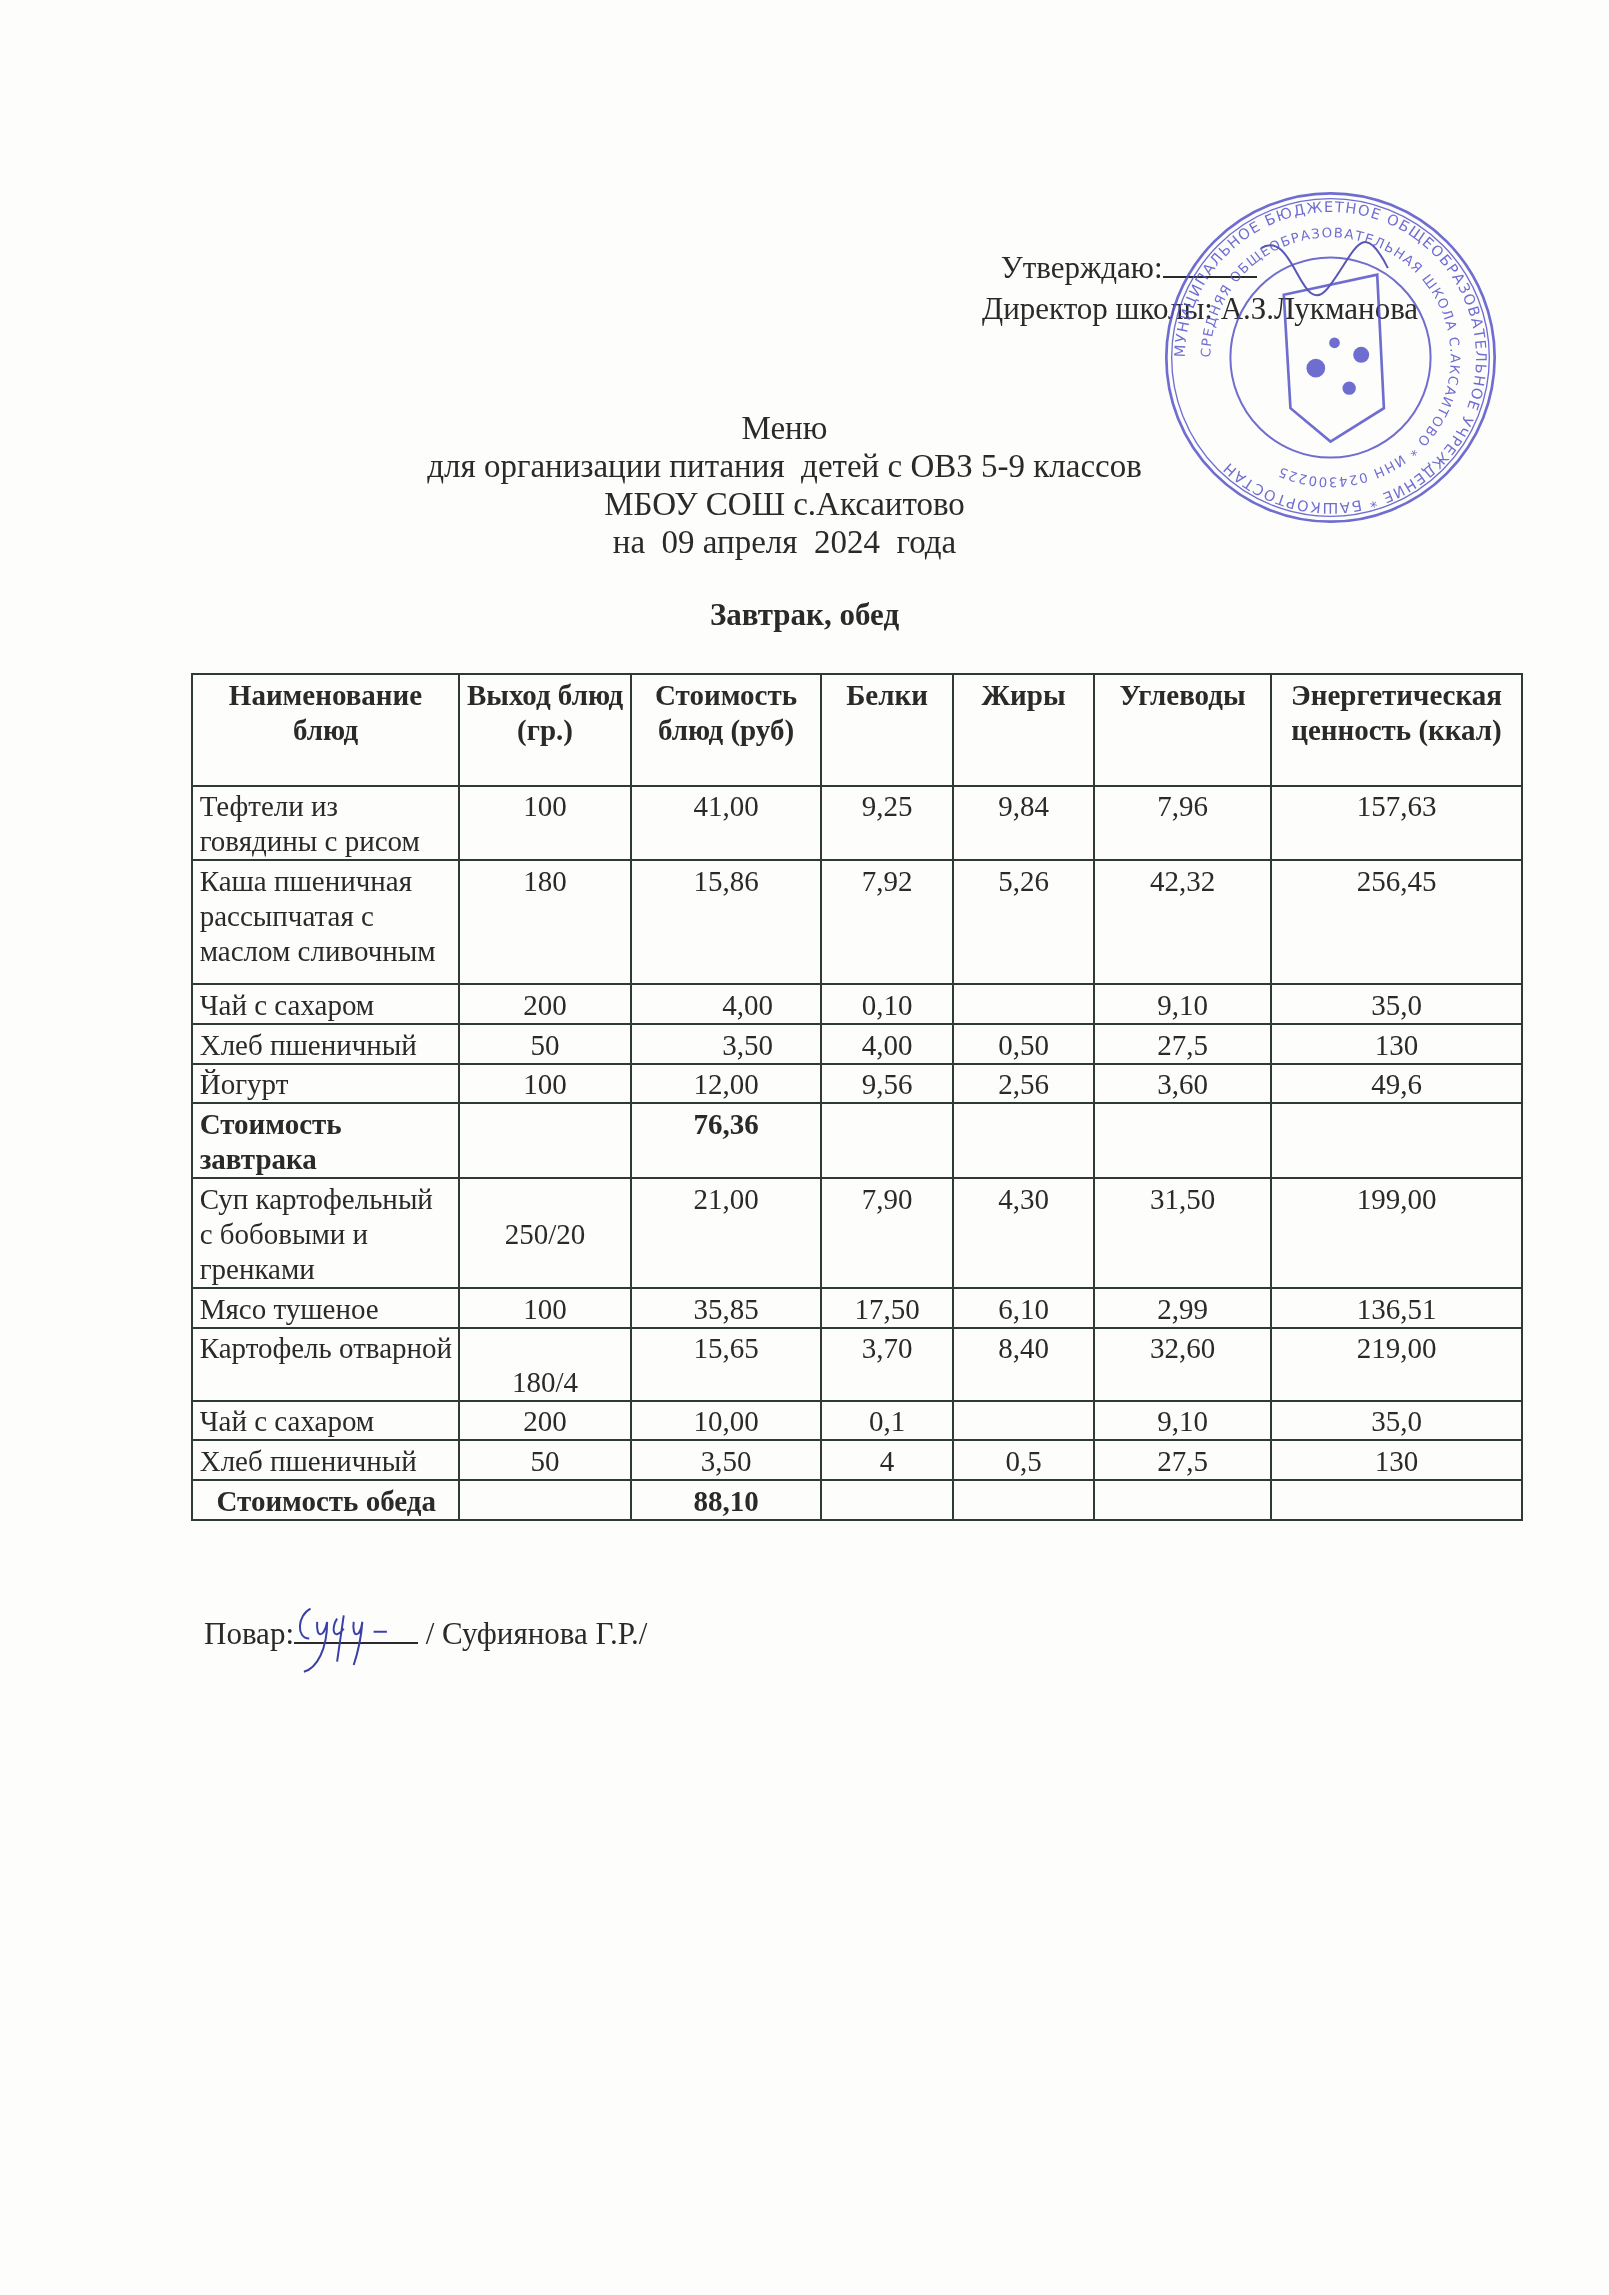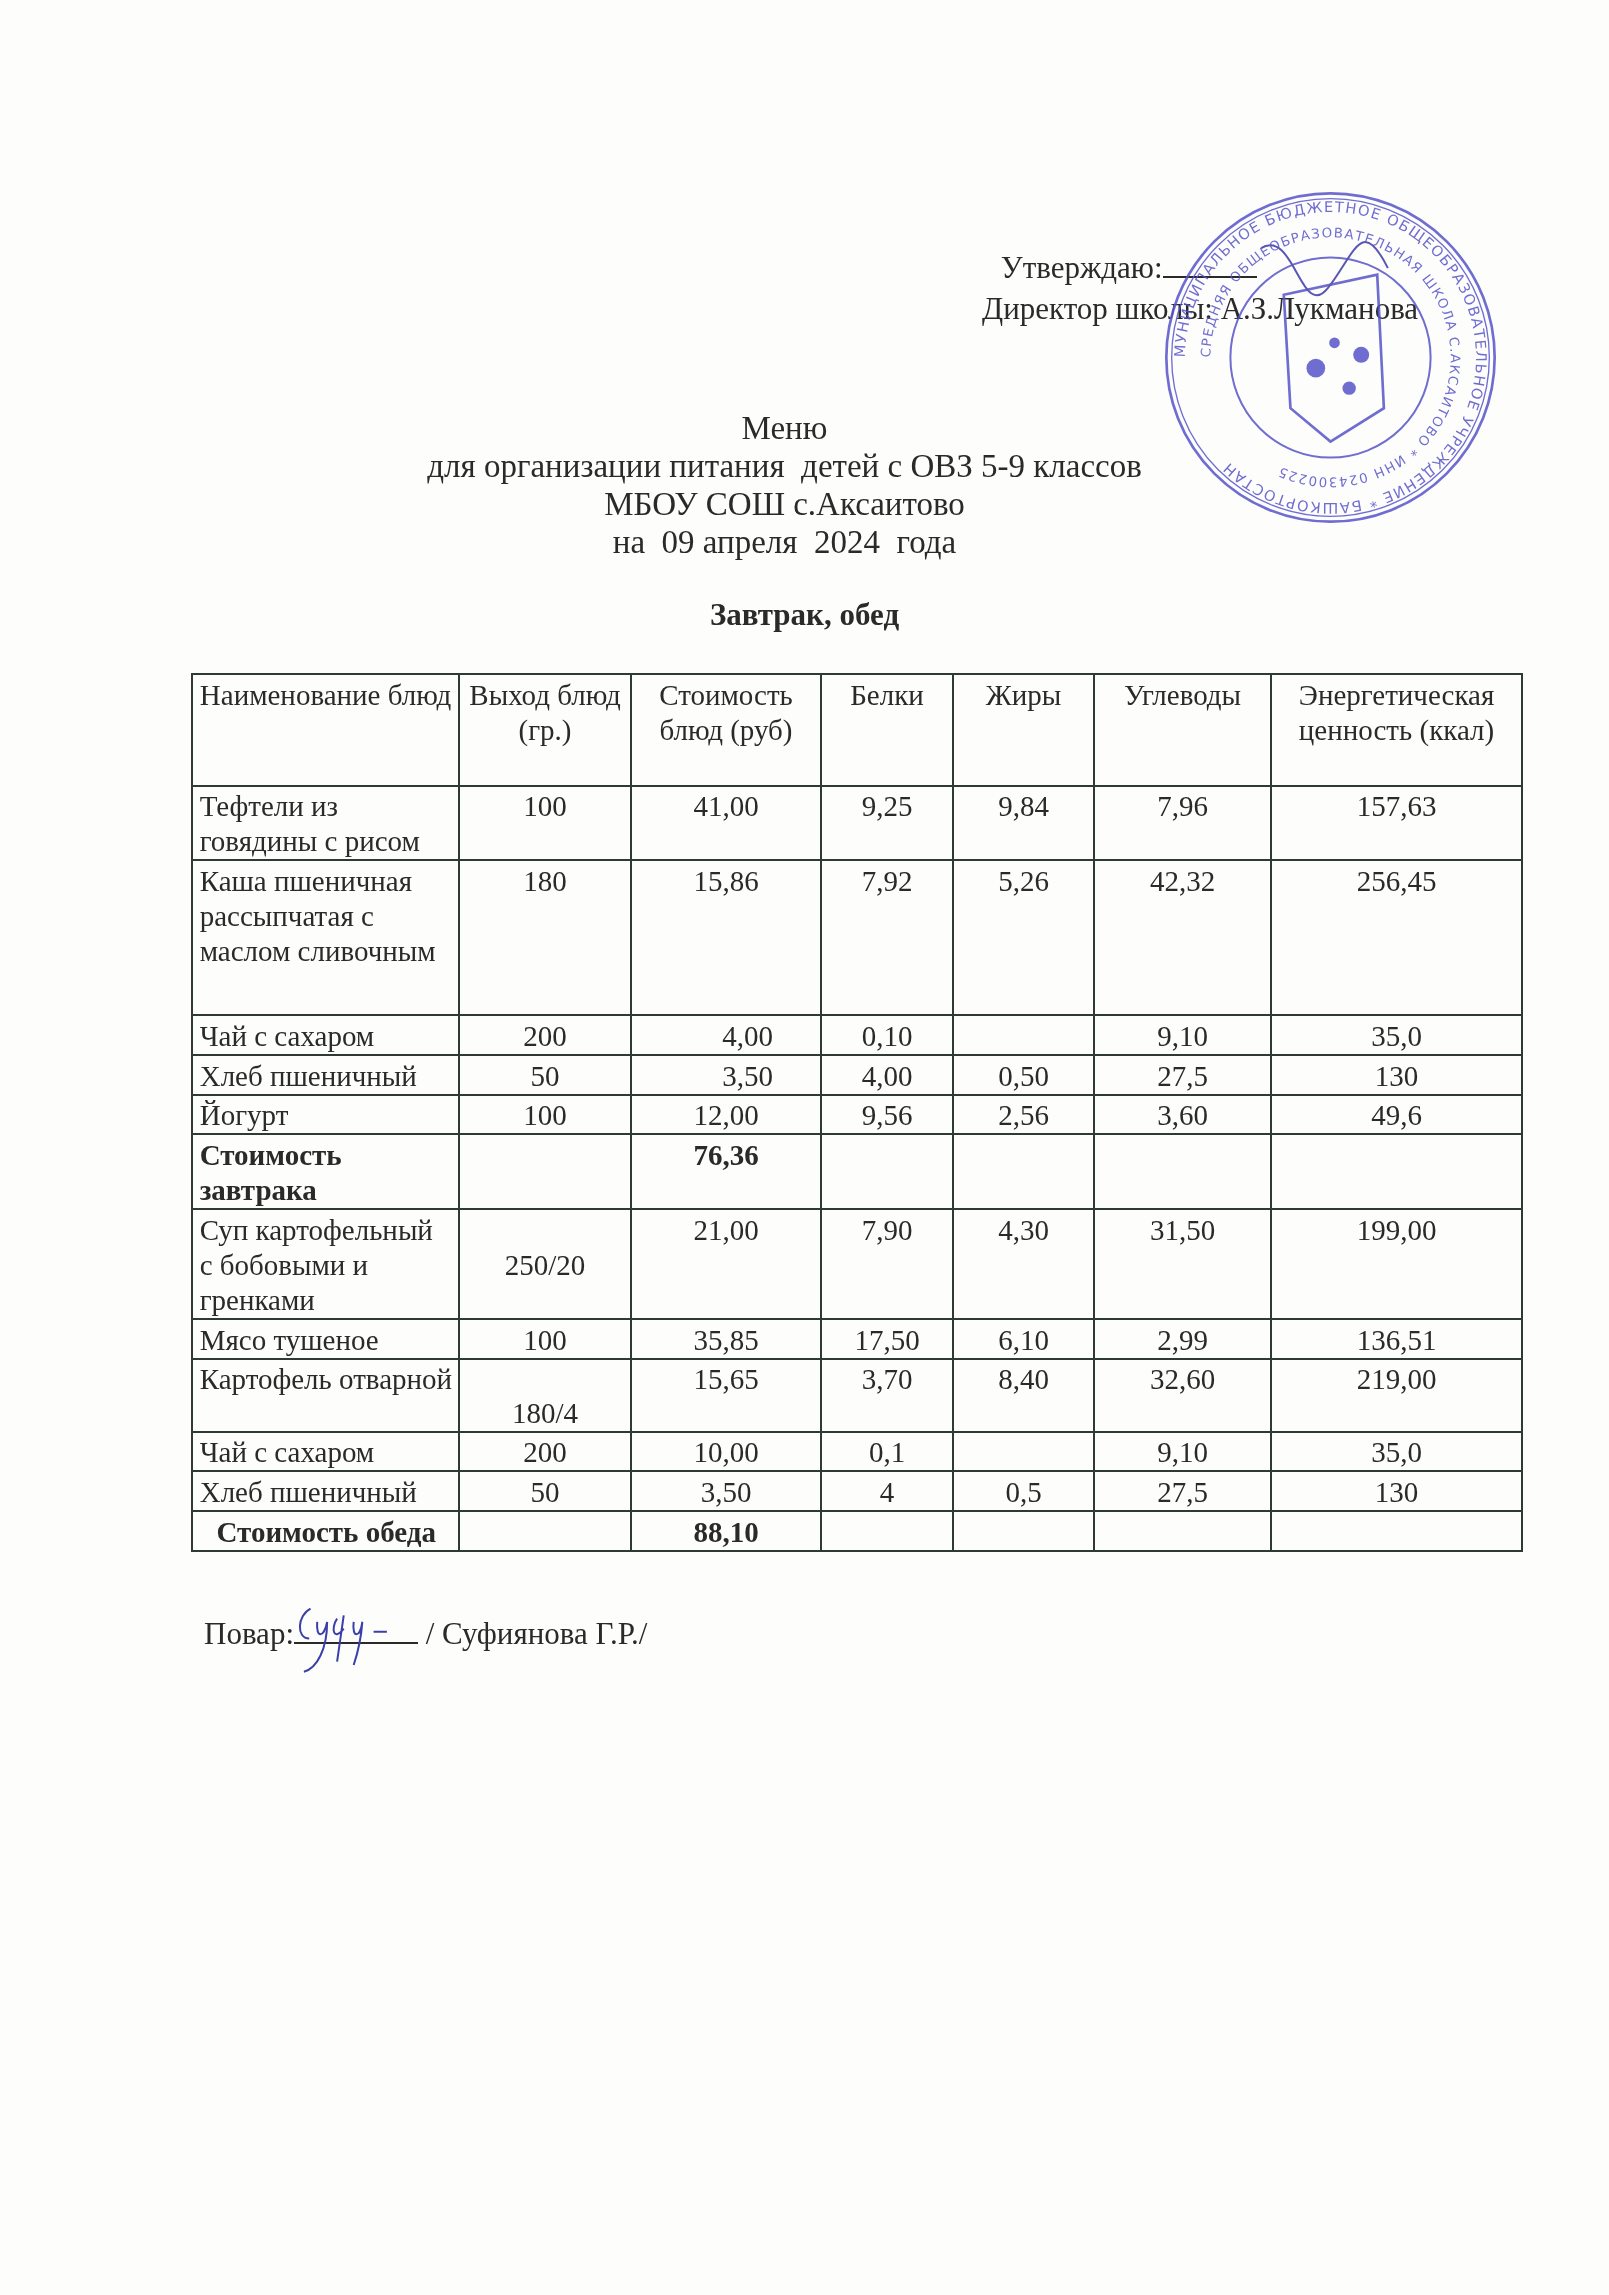--- a/index.html
+++ b/index.html
@@ -69,21 +69,21 @@
     table-layout: fixed;
     font-size: 29px;
     line-height: 35px;
   }
   table.menu th, table.menu td {
     border: 2px solid #2f3a38;
     vertical-align: top;
     padding: 2.7px 5.3px 0 5.3px;
   }
   table.menu th {
-    font-weight: normal;
+    font-weight: bold;
     height: 107px;
     border-radius: 23px;
   }
   table.menu td { text-align: center; }
   table.menu td.name { text-align: left; padding-left: 6.7px; border-radius: 24px; }
   table.menu tr.total td { font-weight: bold; }
   table.menu td.yield-bottom { vertical-align: bottom; }
   table.menu td.yield-mid { vertical-align: middle; }
   table.menu td.name.center { text-align: center; }
 
@@ -168,21 +168,21 @@
   <tbody>
     <tr style="height:73px">
       <td class="name">Тефтели из говядины с рисом</td>
       <td>100</td>
       <td>41,00</td>
       <td>9,25</td>
       <td>9,84</td>
       <td>7,96</td>
       <td>157,63</td>
     </tr>
-    <tr style="height:155px">
+    <tr style="height:124px">
       <td class="name">Каша пшеничная рассыпчатая с маслом сливочным</td>
       <td>180</td>
       <td>15,86</td>
       <td>7,92</td>
       <td>5,26</td>
       <td>42,32</td>
       <td>256,45</td>
     </tr>
     <tr style="height:37px">
       <td class="name">Чай с сахаром</td>

